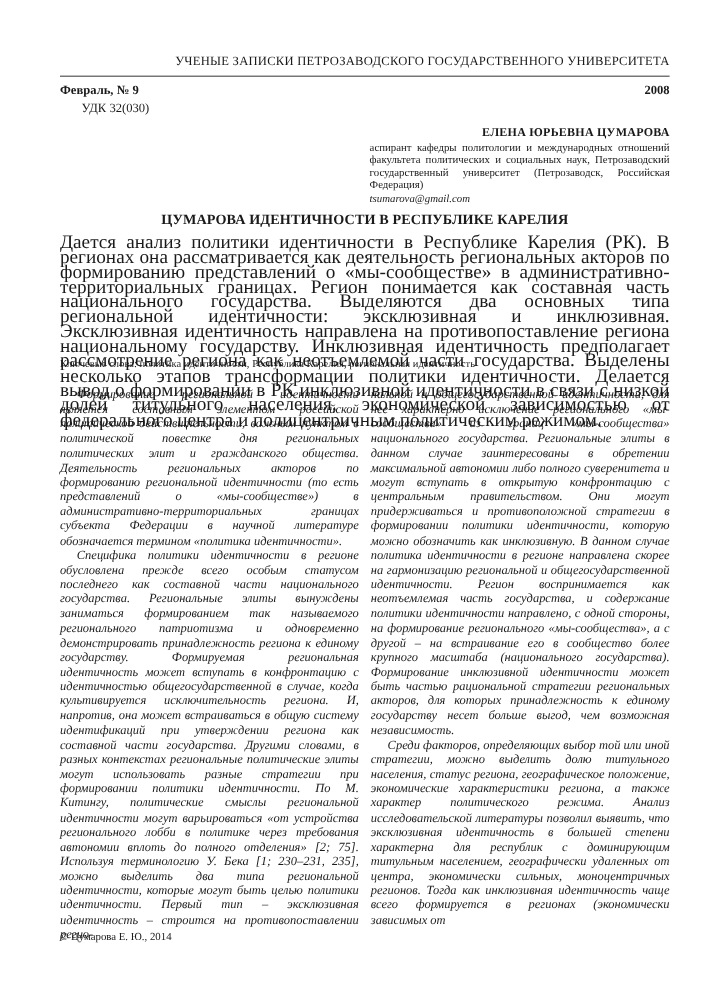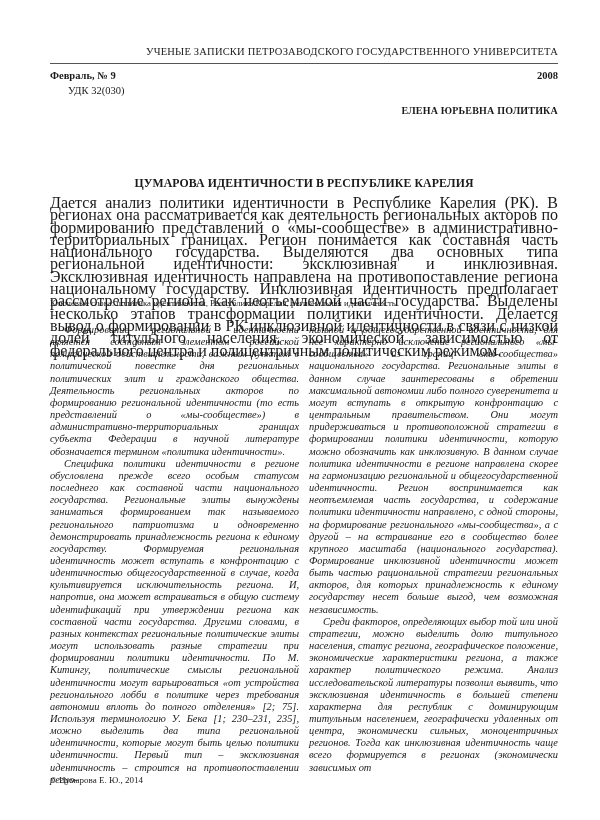--- a/index.html
+++ b/index.html
@@ -47,21 +47,23 @@
 
 <div class="abs journal">УЧЕНЫЕ ЗАПИСКИ ПЕТРОЗАВОДСКОГО ГОСУДАРСТВЕННОГО УНИВЕРСИТЕТА</div>
 <div class="abs rule"></div>
 <div class="abs issue-row">
   <span class="issue-left">Февраль, № 9</span>
   <span class="issue-right">2008</span>
 </div>
 <div class="abs udk">УДК 32(030)</div>
 
 <div class="abs author-block">
-  <div class="author-name">ЕЛЕНА ЮРЬЕВНА ПОЛИТИКА</div>
+  <div class="author-name">ЕЛЕНА ЮРЬЕВНА ЦУМАРОВА</div>
+  <p class="affil">аспирант кафедры политологии и международных отношений факультета политических и социальных наук, Петрозаводский государственный университет (Петрозаводск, Российская Федерация)</p>
+  <div class="email">tsumarova@gmail.com</div>
 </div>
 
 <div class="abs title">ЦУМАРОВА ИДЕНТИЧНОСТИ В РЕСПУБЛИКЕ КАРЕЛИЯ</div>
 <p class="abs abstract">Дается анализ политики идентичности в Республике Карелия (РК). В регионах она рассматривается как деятельность региональных акторов по формированию представлений о «мы-сообществе» в административно-территориальных границах. Регион понимается как составная часть национального государства. Выделяются два основных типа региональной идентичности: эксклюзивная и инклюзивная. Эксклюзивная идентичность направлена на противопоставление региона национальному государству. Инклюзивная идентичность предполагает рассмотрение региона как неотъемлемой части государства. Выделены несколько этапов трансформации политики идентичности. Делается вывод о формировании в РК инклюзивной идентичности в связи с низкой долей титульного населения, экономической зависимостью от федерального центра и полицентричным политическим режимом.</p>
 <div class="abs keywords">Ключевые слова: политика идентичности, Республика Карелия, региональная идентичность</div>
 
 <div class="abs col col-left">
   <p>Формирование региональной идентичности является составным элементом российской политической действительности, важным пунктом в политической повестке дня региональных политических элит и гражданского общества. Деятельность региональных акторов по формированию региональной идентичности (то есть представлений о «мы-сообществе») в административно-территориальных границах субъекта Федерации в научной литературе обозначается термином «политика идентичности».</p>
   <p>Специфика политики идентичности в регионе обусловлена прежде всего особым статусом последнего как составной части национального государства. Региональные элиты вынуждены заниматься формированием так называемого регионального патриотизма и одновременно демонстрировать принадлежность региона к единому государству. Формируемая региональная идентичность может вступать в конфронтацию с идентичностью общегосударственной в случае, когда культивируется исключительность региона. И, напротив, она может встраиваться в общую систему идентификаций при утверждении региона как составной части государства. Другими словами, в разных контекстах региональные политические элиты могут использовать разные стратегии при формировании политики идентичности. По М. Китингу, политические смыслы региональной идентичности могут варьироваться «от устройства регионального лобби в политике через требования автономии вплоть до полного отделения» [2; 75]. Используя терминологию У. Бека [1; 230–231, 235], можно выделить два типа региональной идентичности, которые могут быть целью политики идентичности. Первый тип – эксклюзивная идентичность – строится на противопоставлении регио-</p>
 </div>

